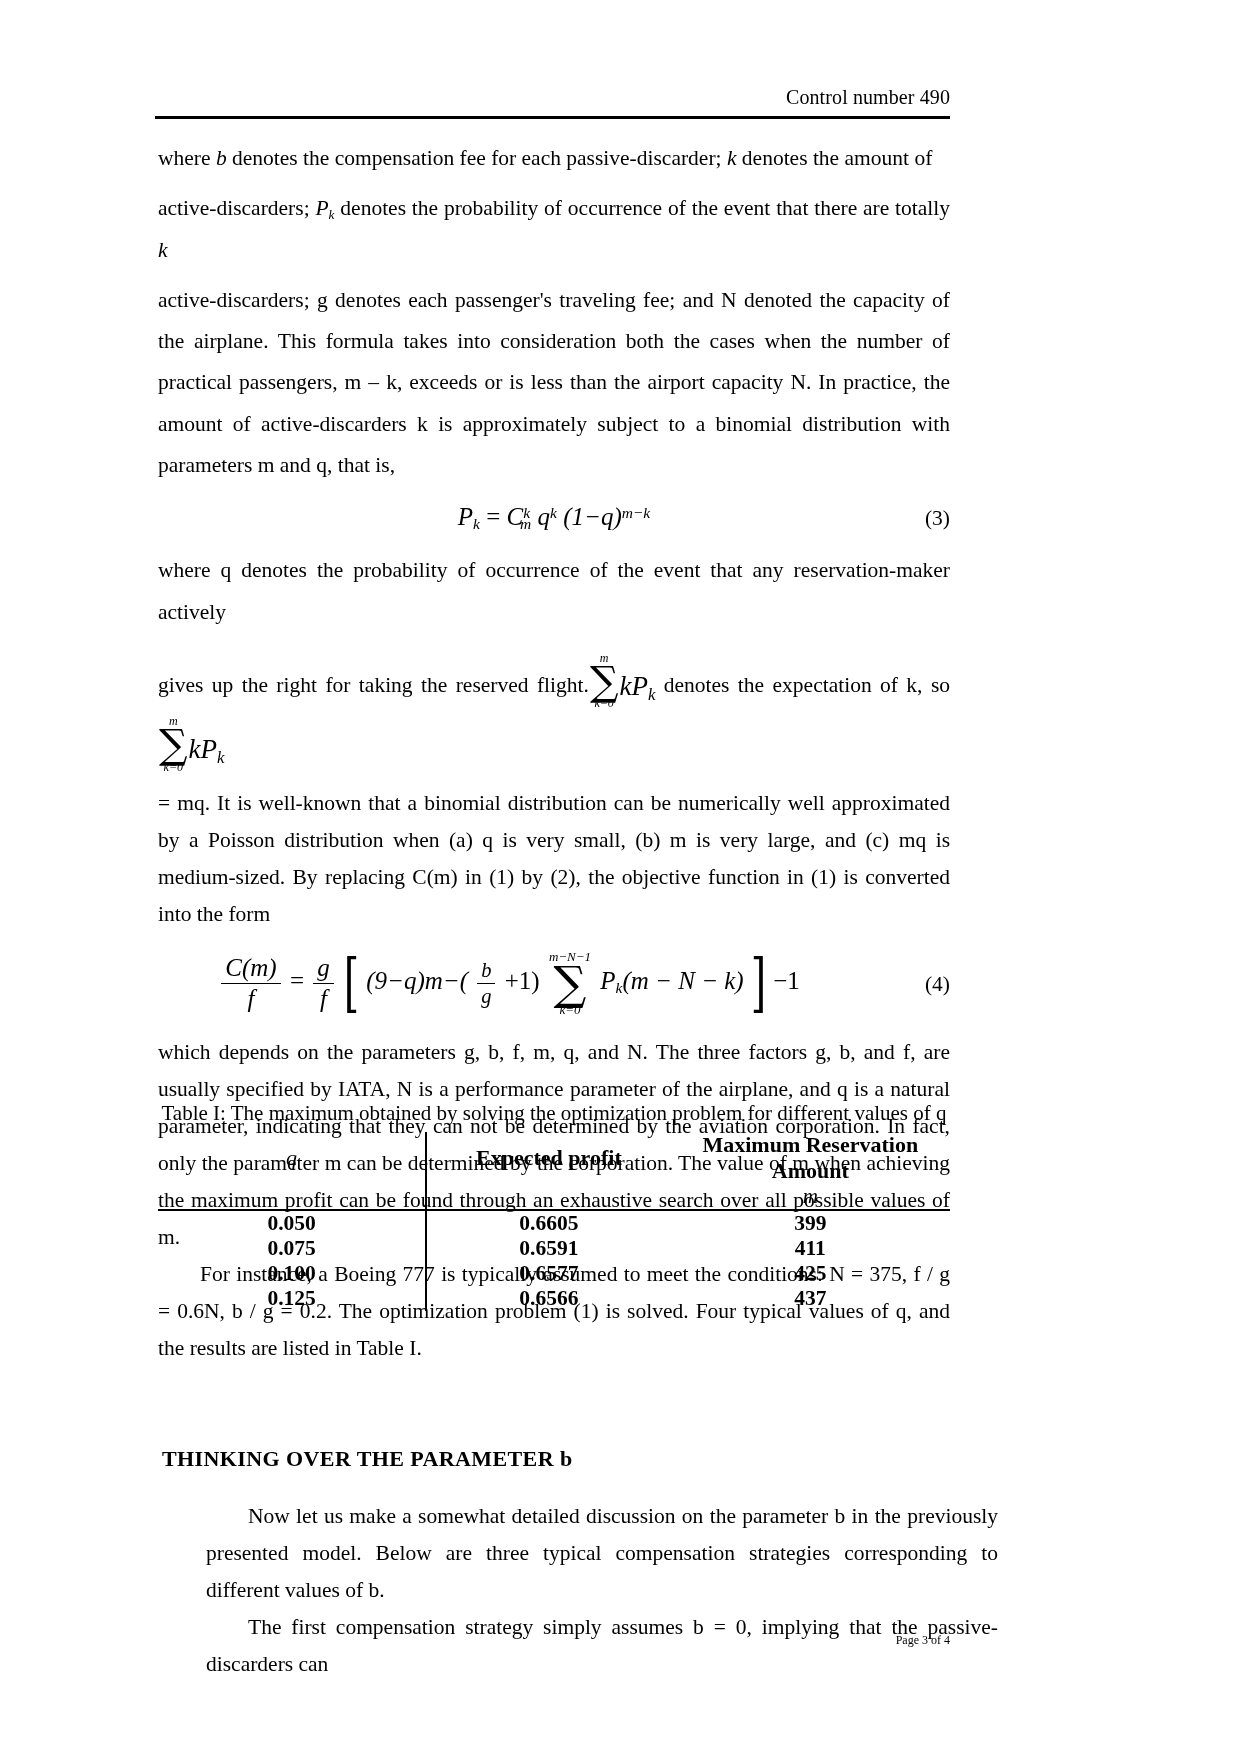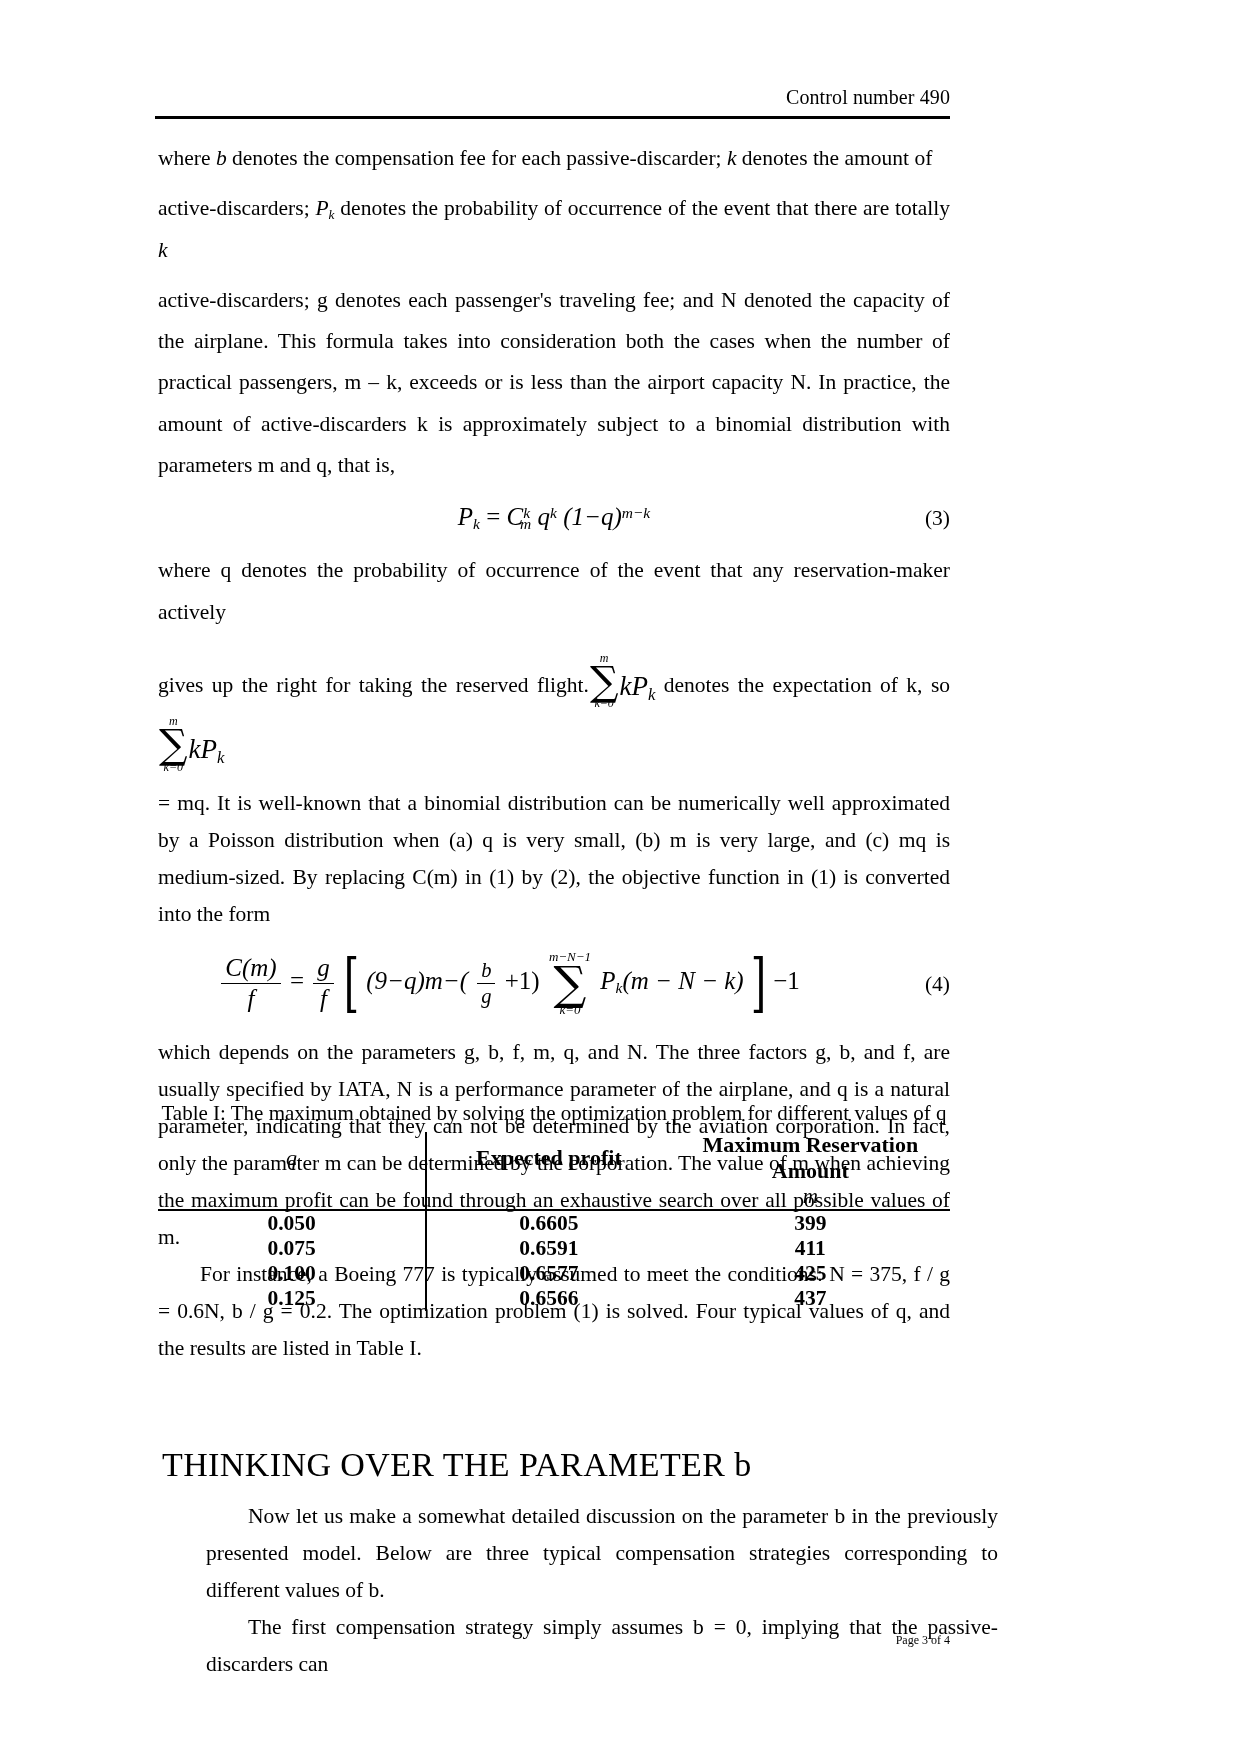--- a/index.html
+++ b/index.html
@@ -79,21 +79,21 @@
   .col-ep { width:244px; text-align:center; border-left:2.4px solid #000; }
   .col-mr { width:280px; text-align:center; }
   th.hd { font-weight:bold; font-size:22px; padding:9px 0 4px 0; }
   th.hd.qh { font-weight:normal; font-style:italic; font-size:22px; }
   td.sub-m { font-style:italic; font-size:21px; padding:0 0 10px 0; text-align:center; }
   td.cell { font-weight:bold; font-size:21.5px; padding:9px 0 8px 0; }
 
   
   .sec-head {
     position:absolute; left:162px; top:1438px; width:790px;
-    font-size:34px; font-weight:normal; letter-spacing:.4px;
+    font-size:22px; font-weight:bold; letter-spacing:.4px;
   }
   .tail { position:absolute; left:158px; top:1490px; width:792px;margin-left:48px; }
 
   
   .footer { position:absolute; left:158px; top:1625px; width:792px;
             text-align:right; font-size:12px; }
 </style>
 </head>
 <body>
 

